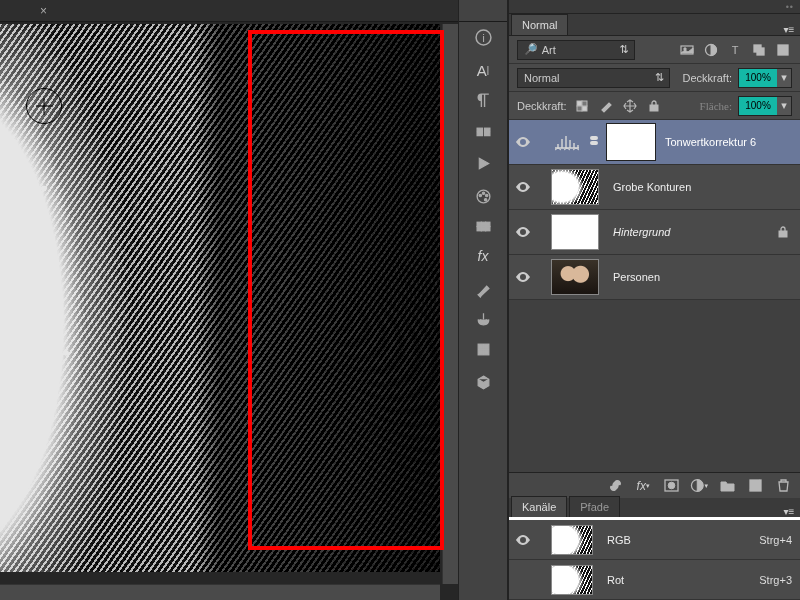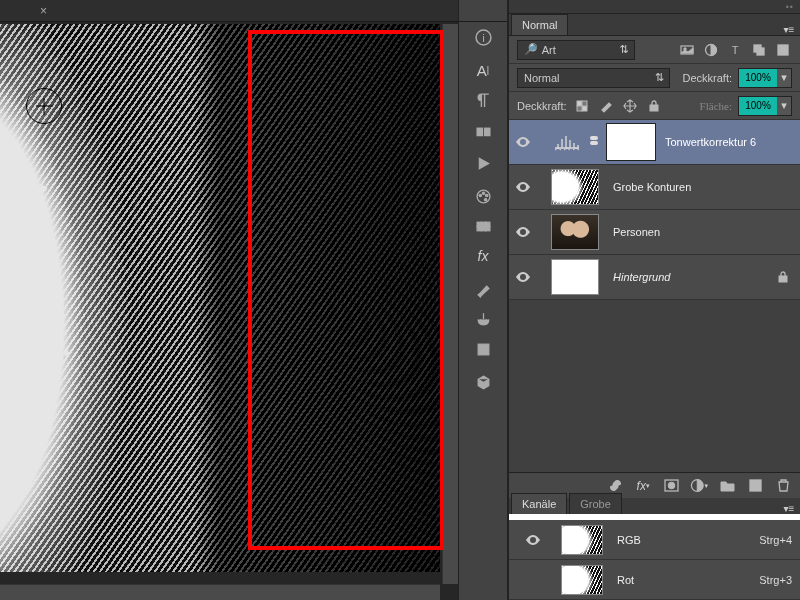--- a/index.html
+++ b/index.html
@@ -73,22 +73,22 @@
   .layer .link{width:14px;display:flex;justify-content:center;}
   .layer .name{margin-left:10px;color:#eee;}
   .layer.sel .name{color:#fff;}
   .layer .lock{margin-left:auto;}
 
   .empty{flex:1;background:#404040;}
 
   .footbar{height:26px;background:#474747;border-top:1px solid #222;display:flex;align-items:center;justify-content:flex-end;gap:10px;padding:0 8px;}
   .footbar .icon svg{width:15px;height:15px;}
 
-  .chtabrow{height:22px;background:#3a3a3a;display:flex;align-items:flex-end;border-bottom:6px solid #ffffff;}
-  .channels .layer{height:40px;padding-left:10px;}
+  .chtabrow{height:22px;background:#3a3a3a;display:flex;align-items:flex-end;border-bottom:3px solid #ffffff;}
+  .channels .layer{height:40px;}
   .channels .thumb{width:42px;height:30px;}
   .channels .sc{margin-left:auto;color:#ddd;}
 
   .adj svg{fill:#d8d8d8;stroke:#d8d8d8;}
   .thumb.contour{background:
     repeating-linear-gradient(115deg,#fff 0 1px,transparent 1px 3px),
     radial-gradient(ellipse 40px 36px at 10px 50%,#fff 0 40%,transparent 55%),
     #111;}
   .thumb.people{background:
     radial-gradient(circle at 35% 40%,#d9b89a 0 7px,transparent 8px),
@@ -321,39 +321,39 @@
       <div class="thumb contour"></div>
       <span class="name">Grobe Konturen</span>
     </div>
     <div class="layer">
       <div class="eye">
           <svg viewBox="0 0 14 10">
             <path d="M7 0C3 0 0 5 0 5s3 5 7 5 7-5 7-5-3-5-7-5zm0 8a3 3 0 110-6 3 3 0 010 6z"></path>
           </svg>
         </div>
       <div style="width:10px"></div>
-      <div class="thumb people"></div>
-      <span class="name">Personen</span>
-    </div>
-    <div class="layer">
-      <div class="eye">
-          <svg viewBox="0 0 14 10">
-            <path d="M7 0C3 0 0 5 0 5s3 5 7 5 7-5 7-5-3-5-7-5zm0 8a3 3 0 110-6 3 3 0 010 6z"></path>
-          </svg>
-        </div>
-      <div style="width:10px"></div>
       <div class="thumb white"></div>
       <span class="name" style="font-style:italic">Hintergrund</span>
       <div class="lock icon">
           <svg viewBox="0 0 14 14">
             <rect x="3" y="6" width="8" height="6" fill="#b8b8b8"></rect>
             <path d="M5 6V4a2 2 0 014 0v2" fill="none" stroke="#b8b8b8" stroke-width="1.3"></path>
           </svg>
         </div>
     </div>
+    <div class="layer">
+      <div class="eye">
+          <svg viewBox="0 0 14 10">
+            <path d="M7 0C3 0 0 5 0 5s3 5 7 5 7-5 7-5-3-5-7-5zm0 8a3 3 0 110-6 3 3 0 010 6z"></path>
+          </svg>
+        </div>
+      <div style="width:10px"></div>
+      <div class="thumb people"></div>
+      <span class="name">Personen</span>
+    </div>
   </div>
 
   <div class="empty"></div>
 
   <div class="footbar">
     <div class="icon">
         <svg viewBox="0 0 15 15" fill="none" stroke-width="1.4">
           <path d="M6 9a3 3 0 010-4l2-2a3 3 0 014 4M9 6a3 3 0 010 4l-2 2a3 3 0 01-4-4"></path>
         </svg>
       </div>
@@ -387,21 +387,21 @@
       </div>
     <div class="icon">
         <svg viewBox="0 0 15 15">
           <path d="M3 4h9l-1 9H4zM5 4V2h5v2" fill="none" stroke-width="1.3"></path>
         </svg>
       </div>
   </div>
 
   <div class="chtabrow">
     <div class="tab">Kanäle</div>
-    <div class="tab inact">Grobe</div>
+    <div class="tab inact">Pfade</div>
     <div class="tabspacer"></div>
     <div class="menub">▾≡</div>
   </div>
 
   <div class="channels">
     <div class="layer">
       <div class="eye">
           <svg viewBox="0 0 14 10">
             <path d="M7 0C3 0 0 5 0 5s3 5 7 5 7-5 7-5-3-5-7-5zm0 8a3 3 0 110-6 3 3 0 010 6z"></path>
           </svg>

